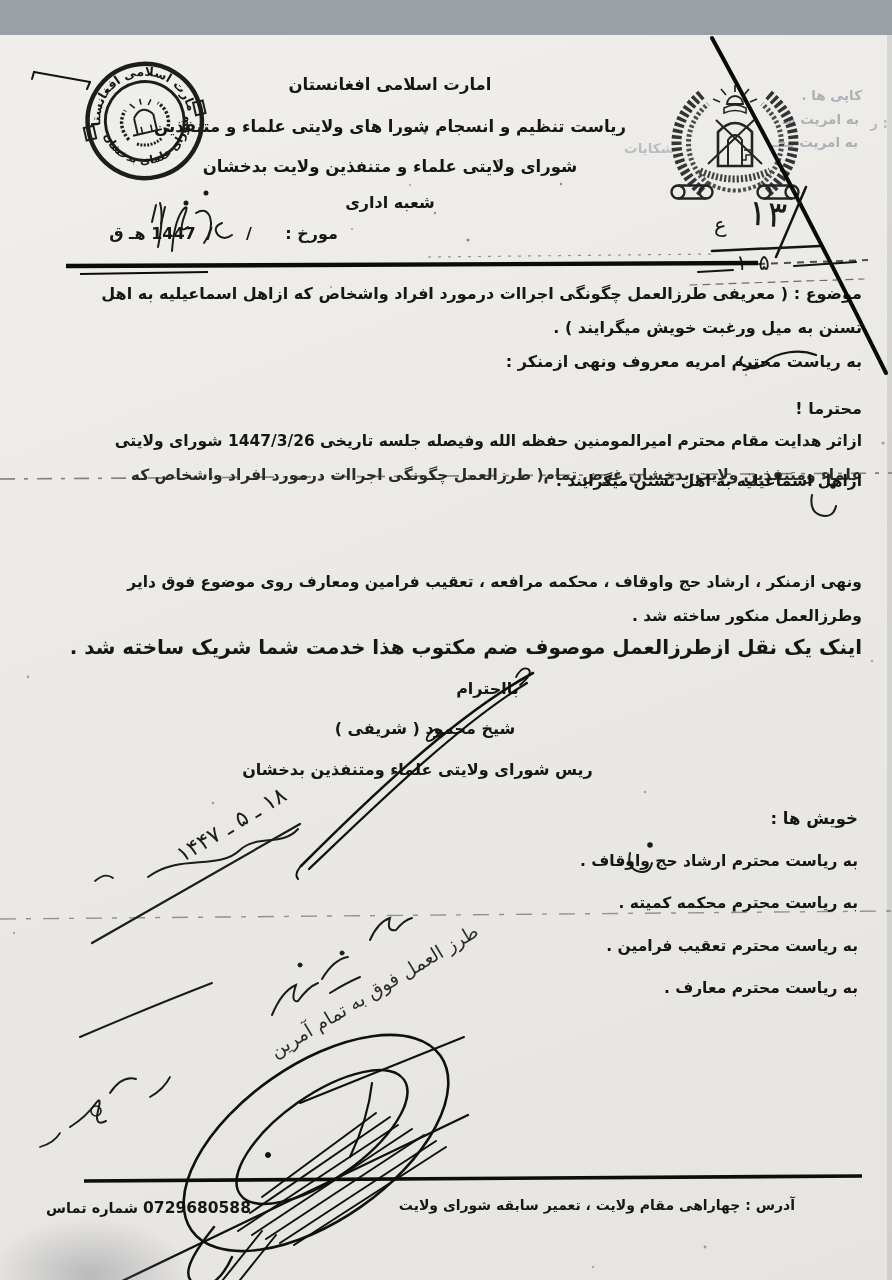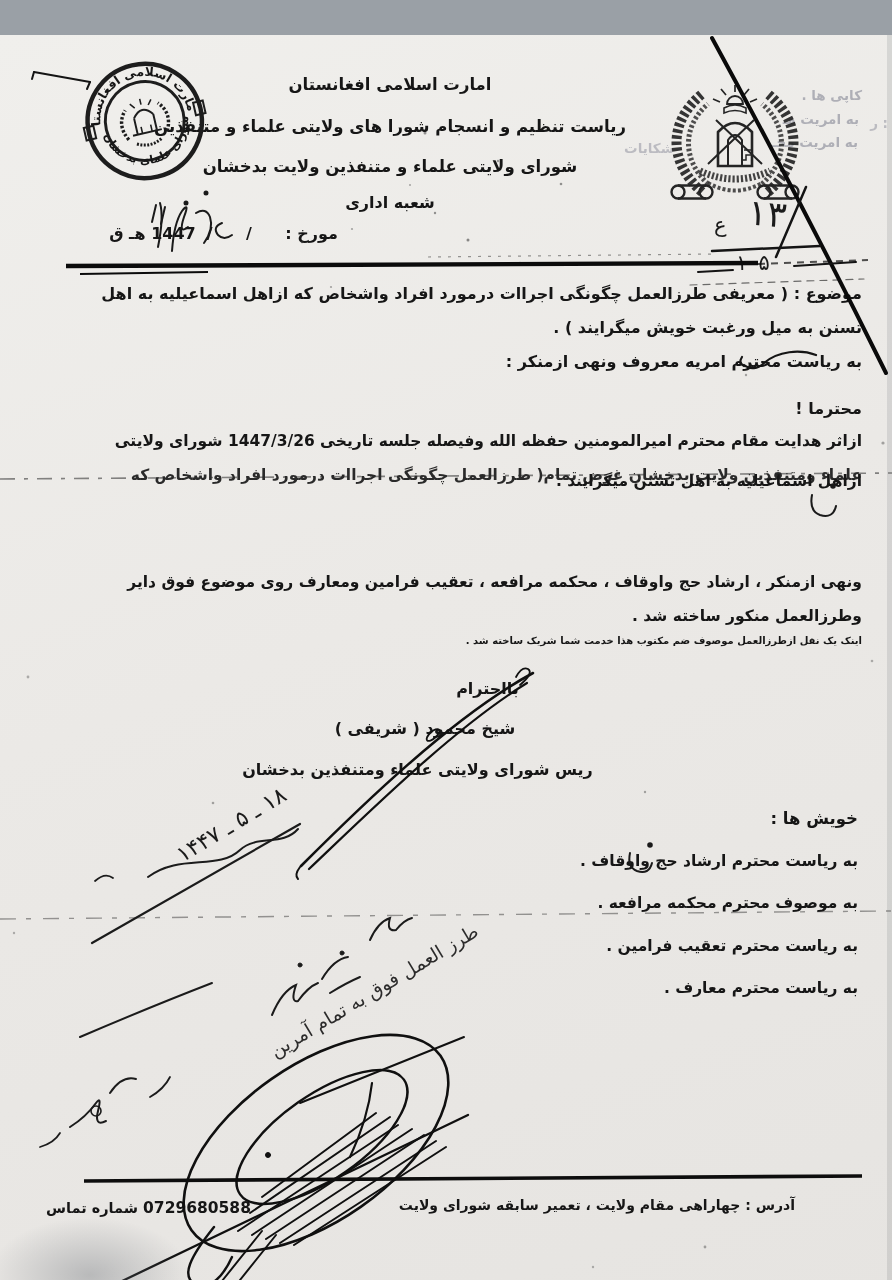--- a/index.html
+++ b/index.html
@@ -101,29 +101,29 @@
   <div class="t r" style="left:400px;top:317px;width:462px;font-size:16px;">به ریاست محترم امریه معروف ونهی ازمنکر :</div>
   <div class="t r" style="left:600px;top:364px;width:262px;font-size:16px;">محترما !</div>
 
   <div class="t r" style="left:70px;top:397px;width:792px;font-size:15.5px;">ازاثر هدایت مقام محترم امیرالمومنین حفظه الله وفیصله جلسه تاریخی 1447/3/26 شورای ولایتی</div>
   <div class="t r" style="left:70px;top:431px;width:792px;font-size:15.5px;opacity:.9;">علماء ومتنفذین ولایت بدخشان غرض تمام( طرزالعمل چگونگی اجراات درمورد افراد واشخاص که</div>
   <div class="t r" style="left:70px;top:437px;width:792px;font-size:15.5px;">ازاهل اسماعیلیه به اهل تسنن میگرایند .</div>
 
   <div class="t r" style="left:70px;top:538px;width:792px;font-size:15.5px;">ونهی ازمنکر ، ارشاد حج واوقاف ، محکمه مرافعه ، تعقیب فرامین ومعارف روی موضوع فوق دایر</div>
   <div class="t r" style="left:70px;top:572px;width:792px;font-size:15.5px;">وطرزالعمل منکور ساخته شد .</div>
 
-  <div class="t r" style="left:70px;top:600px;width:792px;font-size:10px;">اینک یک نقل ازطرزالعمل موصوف ضم مکتوب هذا خدمت شما شریک ساخته شد .</div>
+  <div class="t r" style="left:70px;top:600px;width:792px;font-size:20px;">اینک یک نقل ازطرزالعمل موصوف ضم مکتوب هذا خدمت شما شریک ساخته شد .</div>
 
   <div class="t c" style="left:380px;top:644px;width:215px;font-size:16px;">بااحترام</div>
   <div class="t c" style="left:290px;top:684px;width:270px;font-size:16px;">شیخ محمود ( شریفی )</div>
   <div class="t c" style="left:235px;top:725px;width:365px;font-size:16px;">ریس شورای ولایتی علماء ومتنفذین بدخشان</div>
 
   <div class="t r" style="left:600px;top:774px;width:258px;font-size:16.5px;">خویش ها :</div>
   <div class="t r" style="left:400px;top:817px;width:458px;font-size:15.5px;">به ریاست محترم ارشاد حج واوقاف .</div>
-  <div class="t r" style="left:400px;top:859px;width:458px;font-size:15.5px;">به موصوف محترم محکمه مرافعه .</div>
+  <div class="t r" style="left:400px;top:859px;width:458px;font-size:15.5px;">به ریاست محترم محکمه کمیته .</div>
   <div class="t r" style="left:400px;top:902px;width:458px;font-size:15.5px;">به ریاست محترم تعقیب فرامین .</div>
   <div class="t r" style="left:400px;top:944px;width:458px;font-size:15.5px;">به ریاست محترم معارف .</div>
 
   <div class="hw" style="left:100px;top:856px;width:215px;font-size:22px;transform:rotate(-31deg);transform-origin:left center;letter-spacing:2px;">۱۸ ـ ۵ ـ ۱۴۴۷</div>
   <div class="hw" style="left:185px;top:1058px;width:340px;font-size:19px;transform:rotate(-31deg);transform-origin:left center;opacity:.92;">طرز العمل فوق به تمام آمرین</div>
 
   <div class="t r" style="left:410px;top:1162px;width:385px;font-size:14px;">آدرس : چهاراهی مقام ولایت ، تعمیر سابقه شورای ولایت</div>
   <div class="t" style="left:46px;top:1164px;width:215px;font-size:14.5px;text-align:left;">
     <span style="font-size:15.5px;">0729680588</span>
     <span> </span>

